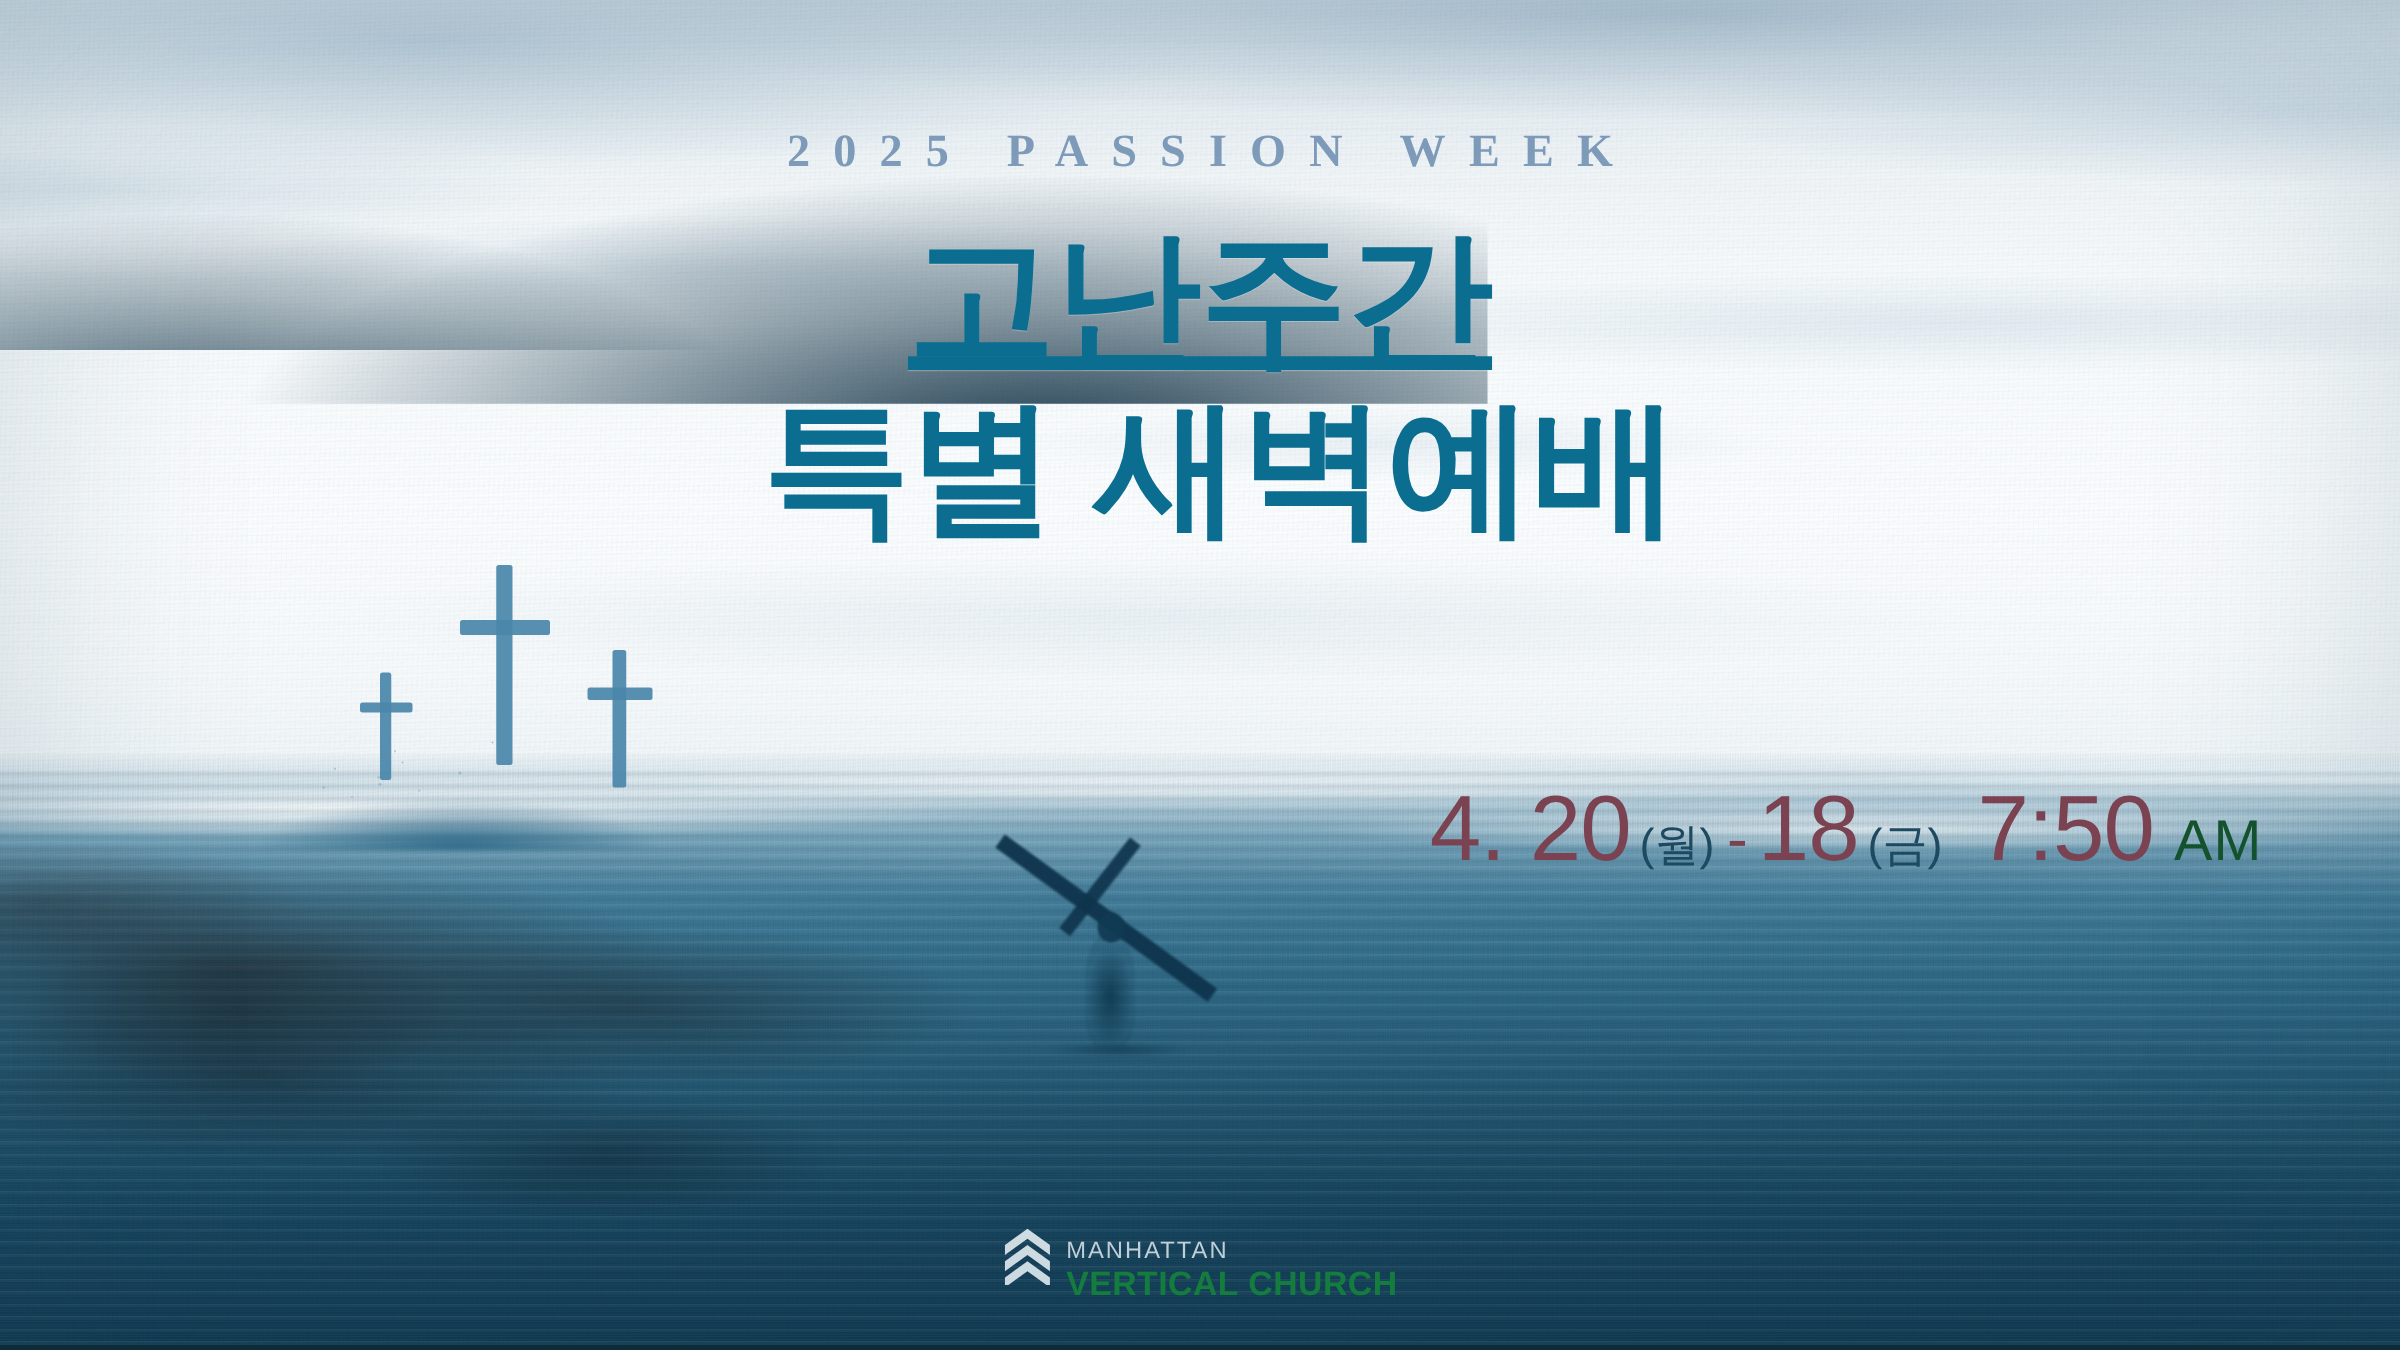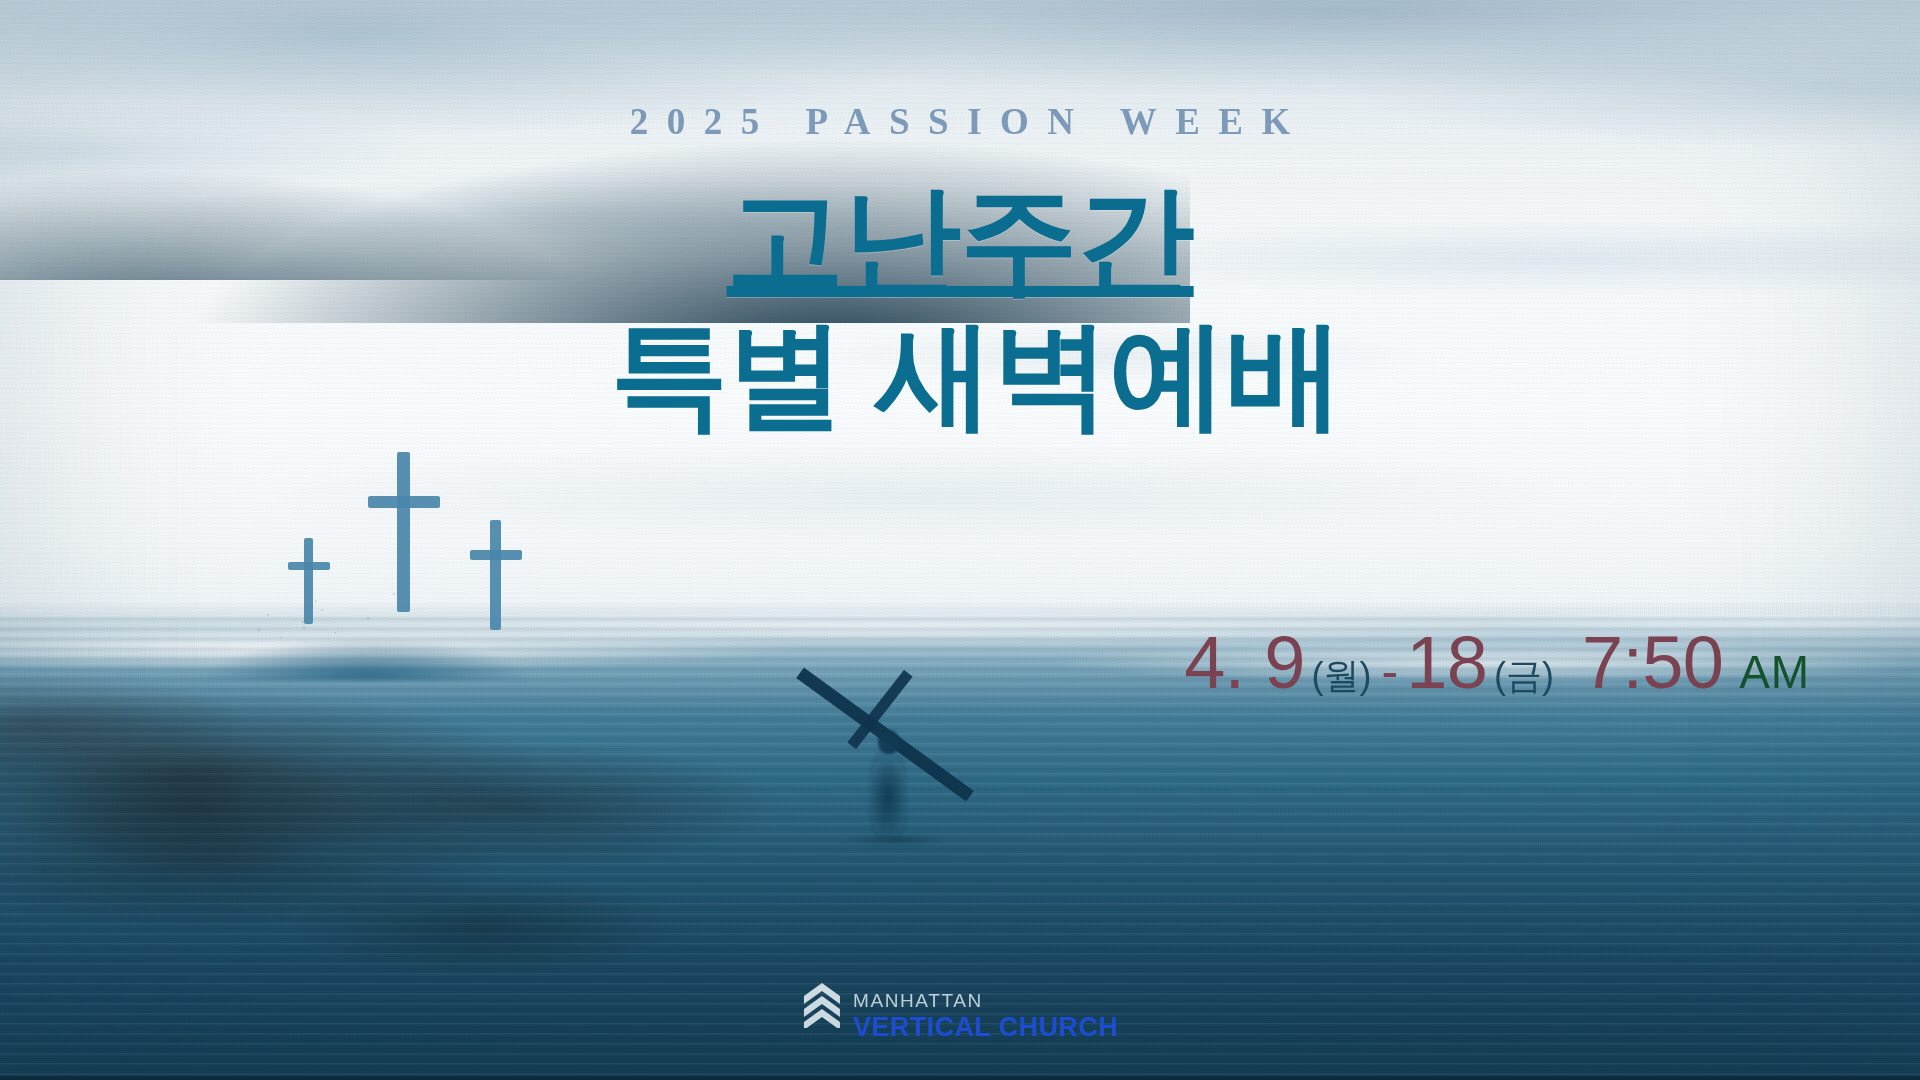--- a/index.html
+++ b/index.html
@@ -313,21 +313,21 @@
     letter-spacing: 0.085em;
     color: #c7d6dd;
     font-weight: 400;
     margin-bottom: 4px;
     margin-top: 23px;
   }
   .logo-bottom {
     display: block;
     font-size: 27px;
     letter-spacing: 0.015em;
-    color: #1d4ed8;
+    color: #15803d;
     font-weight: 700;
   }
 
   
   .vignette {
     position: absolute; inset: 0;
     box-shadow: inset 0 0 240px rgba(30,70,96,0.18);
     pointer-events: none;
   }
 </style>
@@ -377,21 +377,21 @@
   </div>
 
   <div class="kicker">2025 PASSION WEEK</div>
 
   <div class="title-block">
     <span class="title-line title-line-1">고난주간</span>
     <span class="title-line title-line-2">특별 새벽예배</span>
   </div>
 
   <div class="datetime">
-    <span class="dt-num">4. 9</span>
+    <span class="dt-num">4. 20</span>
     <span class="dt-paren">(월)</span>
     <span class="dt-dash">-</span>
     <span class="dt-num">18</span>
     <span class="dt-paren">(금)</span>
     <span class="dt-gap"></span>
     <span class="dt-num">7:50</span>
     <span class="dt-ampm">AM</span>
   </div>
 
   <div class="logo">

